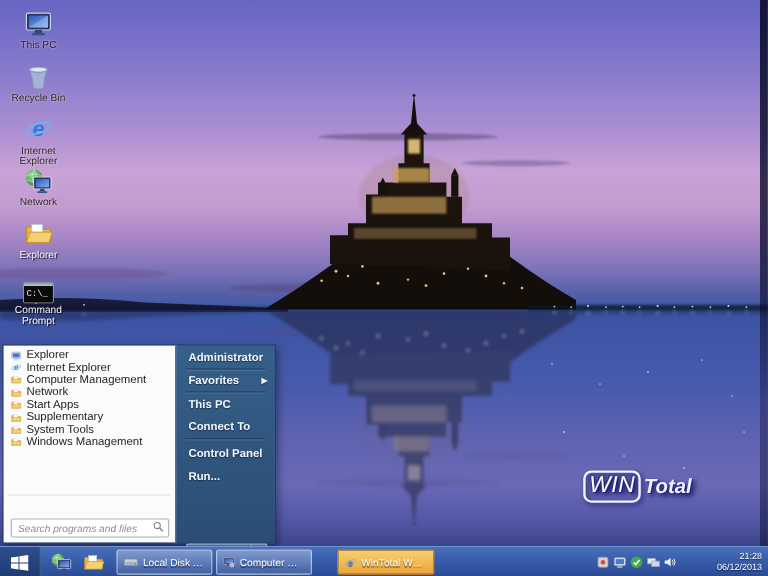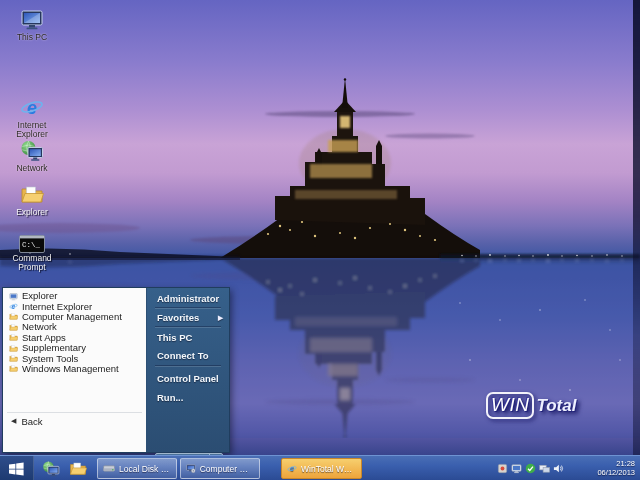--- a/index.html
+++ b/index.html
@@ -262,20 +262,28 @@
   </div>
 
   <div class="dt-icon" style="top:6px">
     <div class="ic">
         <svg width="24" height="24">
           <use href="#i-pc"></use>
         </svg>
       </div>
     <div class="lbl lbl-dark">This PC</div>
   </div>
+  <div class="dt-icon" style="top:50px">
+    <div class="ic">
+        <svg width="22" height="22">
+          <use href="#i-bin"></use>
+        </svg>
+      </div>
+    <div class="lbl lbl-dark">Recycle Bin</div>
+  </div>
   <div class="dt-icon" style="top:94px">
     <div class="ic">
         <svg width="24" height="24">
           <use href="#i-ie"></use>
         </svg>
       </div>
     <div class="lbl lbl-dark">Internet Explorer</div>
   </div>
   <div class="dt-icon" style="top:137px">
     <div class="ic">
@@ -348,23 +356,25 @@
           <span>System Tools</span>
           </div>
         <div class="sm-item">
           <svg width="9" height="9" viewBox="0 0 24 24">
               <use href="#i-folder"></use>
             </svg>
           <span>Windows Management</span>
           </div>
       </div>
       <div class="sm-sep"></div>
-      <div class="sm-back">
-        <span class="back-arrow">◀</span>
-        <span>Back</span>
+      <div class="sm-search">
+        <input type="text" placeholder="Search programs and files" style="">
+        <svg width="10" height="10">
+            <use href="#i-search"></use>
+          </svg>
       </div>
     </div>
     <div class="sm-right">
       <div class="smr-item" style="top:5px">
           <span>Administrator</span>
         </div>
       <div class="smr-sep" style="top:19px"></div>
       <div class="smr-item" style="top:24px">
         <span>Favorites</span>
         <span class="submenu-arrow">▶</span>

